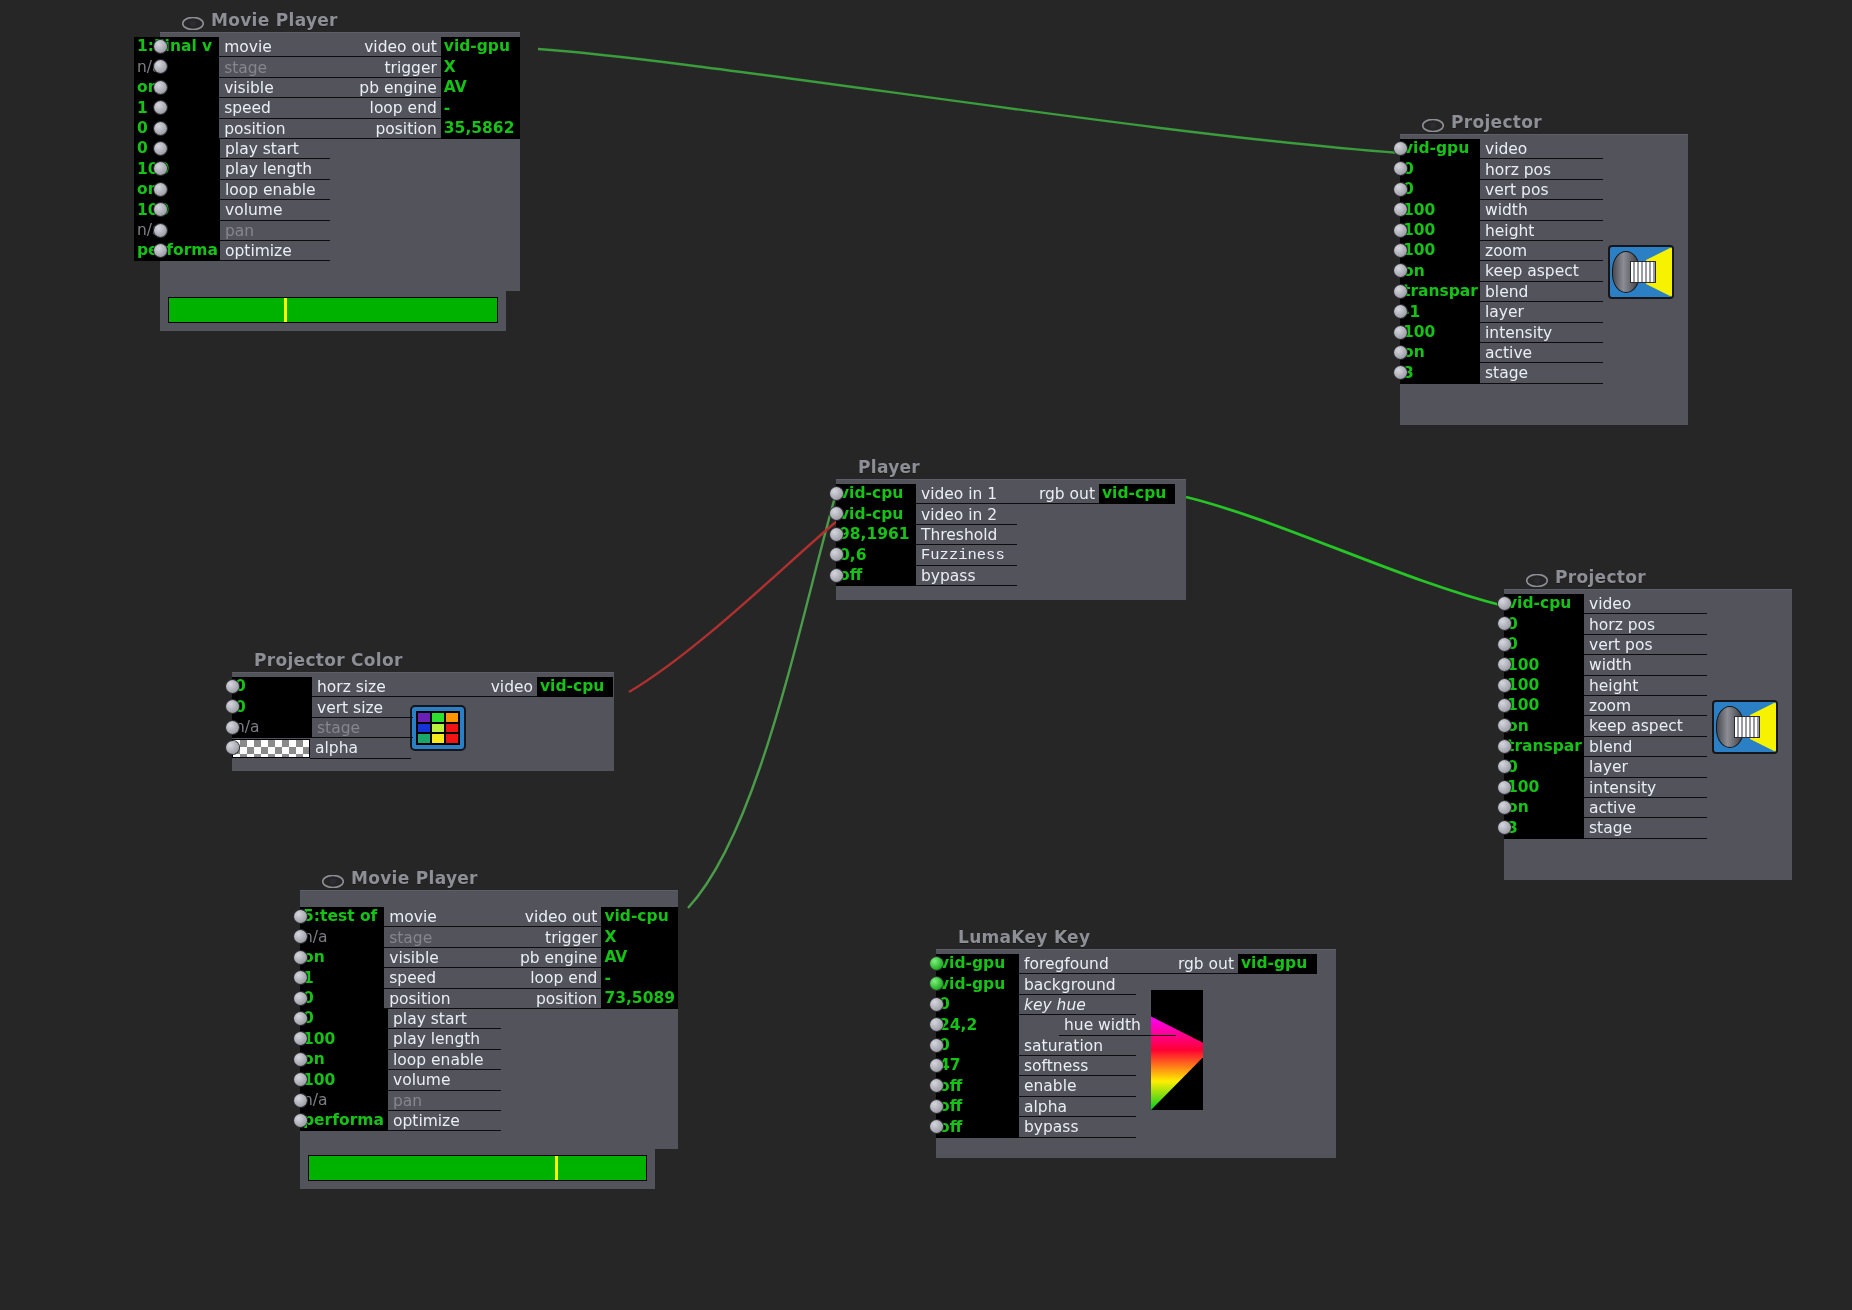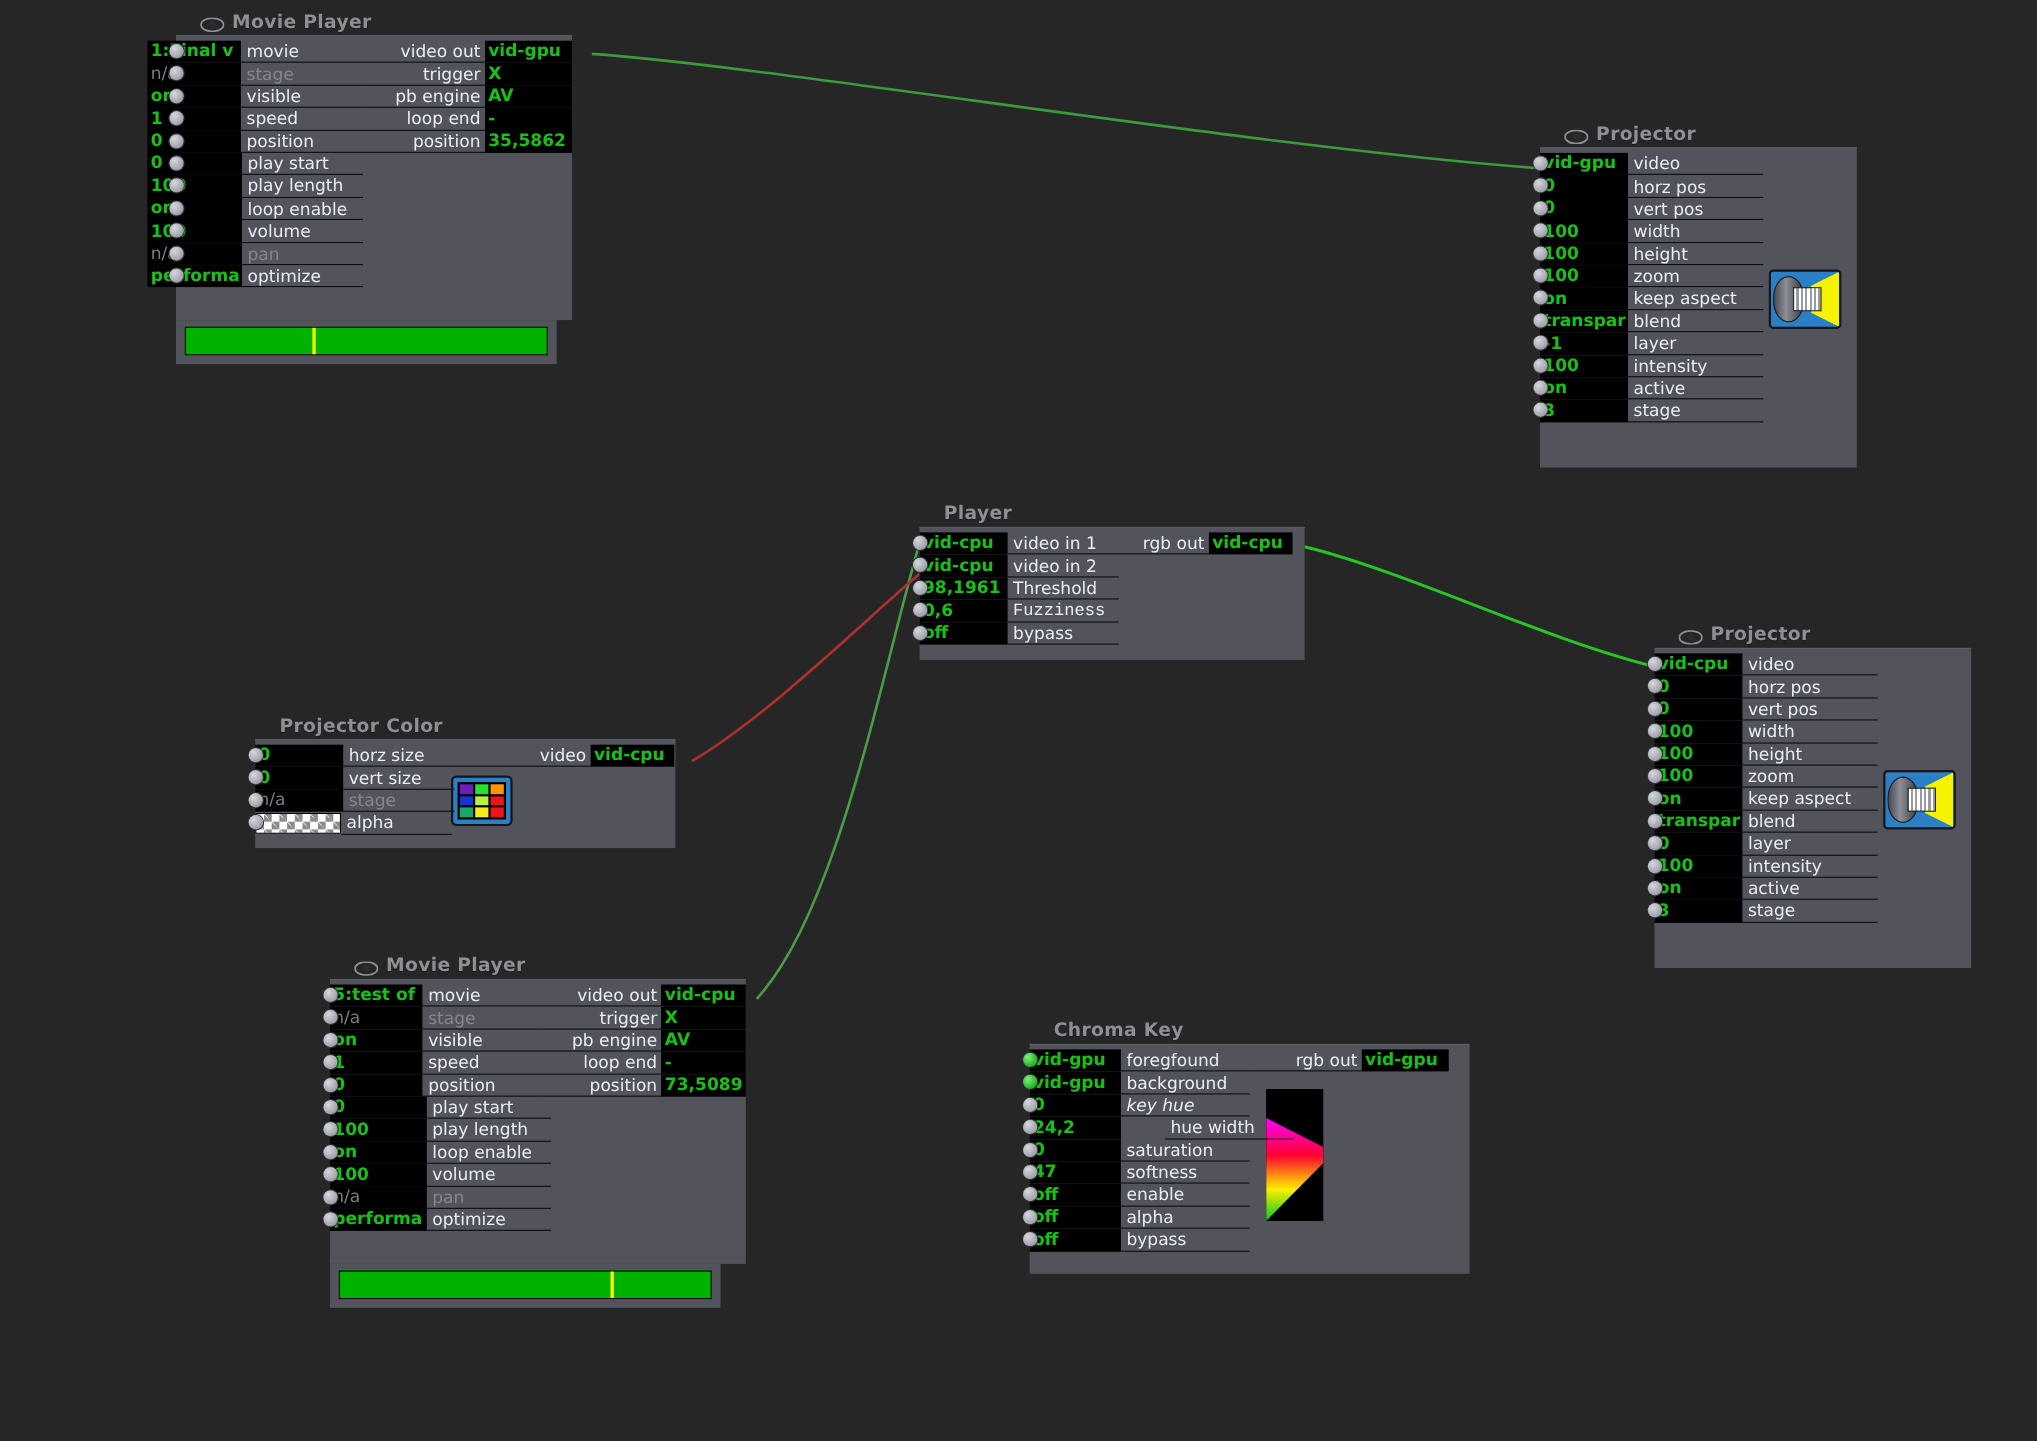--- a/index.html
+++ b/index.html
@@ -456,21 +456,21 @@
   <div class="node-title">
     <span class="eye">
       <svg viewBox="0 0 22 13" width="22" height="13">
           <ellipse cx="11" cy="6.5" rx="10.3" ry="6" fill="none" stroke="#8e8e96" stroke-width="1.6"></ellipse>
           <circle cx="11" cy="6.5" r="3.1" fill="#2c2c32"></circle>
         </svg>
     </span>
     <span>Movie Player</span>
   </div>
   <div class="panel" style="height:258px;">
-    <div class="rows" style="padding-top:4px;">
+    <div class="rows" style="padding-top:16px;">
       <div class="row">
         <span class="port"></span>
         <span class="val" style="width:84px;">5:test of</span>
         <span class="lbl" style="width:108px;">movie</span>
         <span class="lbl right" style="width:110px;">video out</span>
         <span class="val" style="width:76px;position:relative;">vid-cpu</span>
       </div>
       <div class="row">
         <span class="port"></span>
         <span class="val dim" style="width:84px;">n/a</span>
@@ -539,21 +539,21 @@
   </div>
   <div class="progwrap" style="width:355px;box-sizing:border-box;">
     <div class="progbar">
       <div class="playhead" style="left:73%;"></div>
     </div>
   </div>
 </div>
 
 <div class="node" style="left:936px;top:925px;width:400px;">
   <div class="node-title">
-    <span>Chroma Key</span>
+    <span>LumaKey Key</span>
   </div>
   <div class="panel" style="height:208px;">
     <div class="hue-icon" style="left:215px;top:40px;">
       <div class="wedge"></div>
     </div>
     <div class="rows" style="padding-top:4px;">
       <div class="row">
         <span class="port green"></span>
         <span class="val" style="width:79px;">vid-gpu</span>
         <span class="lbl" style="width:112px;">foregfound</span>

